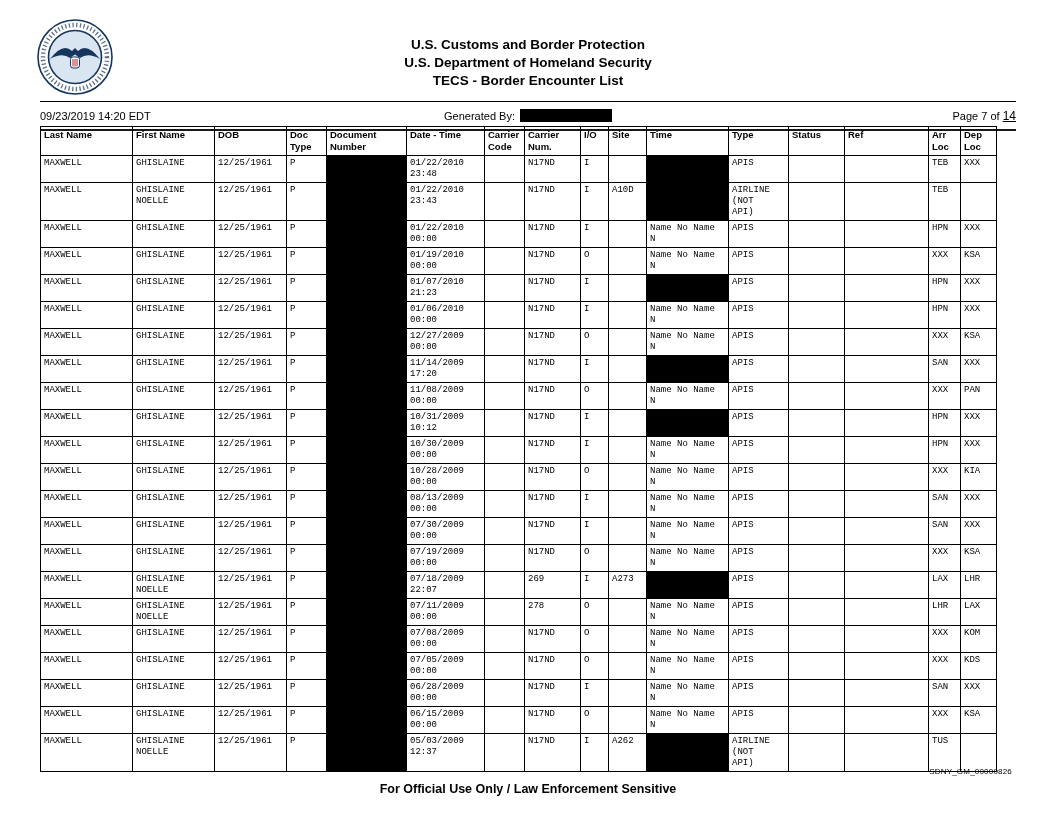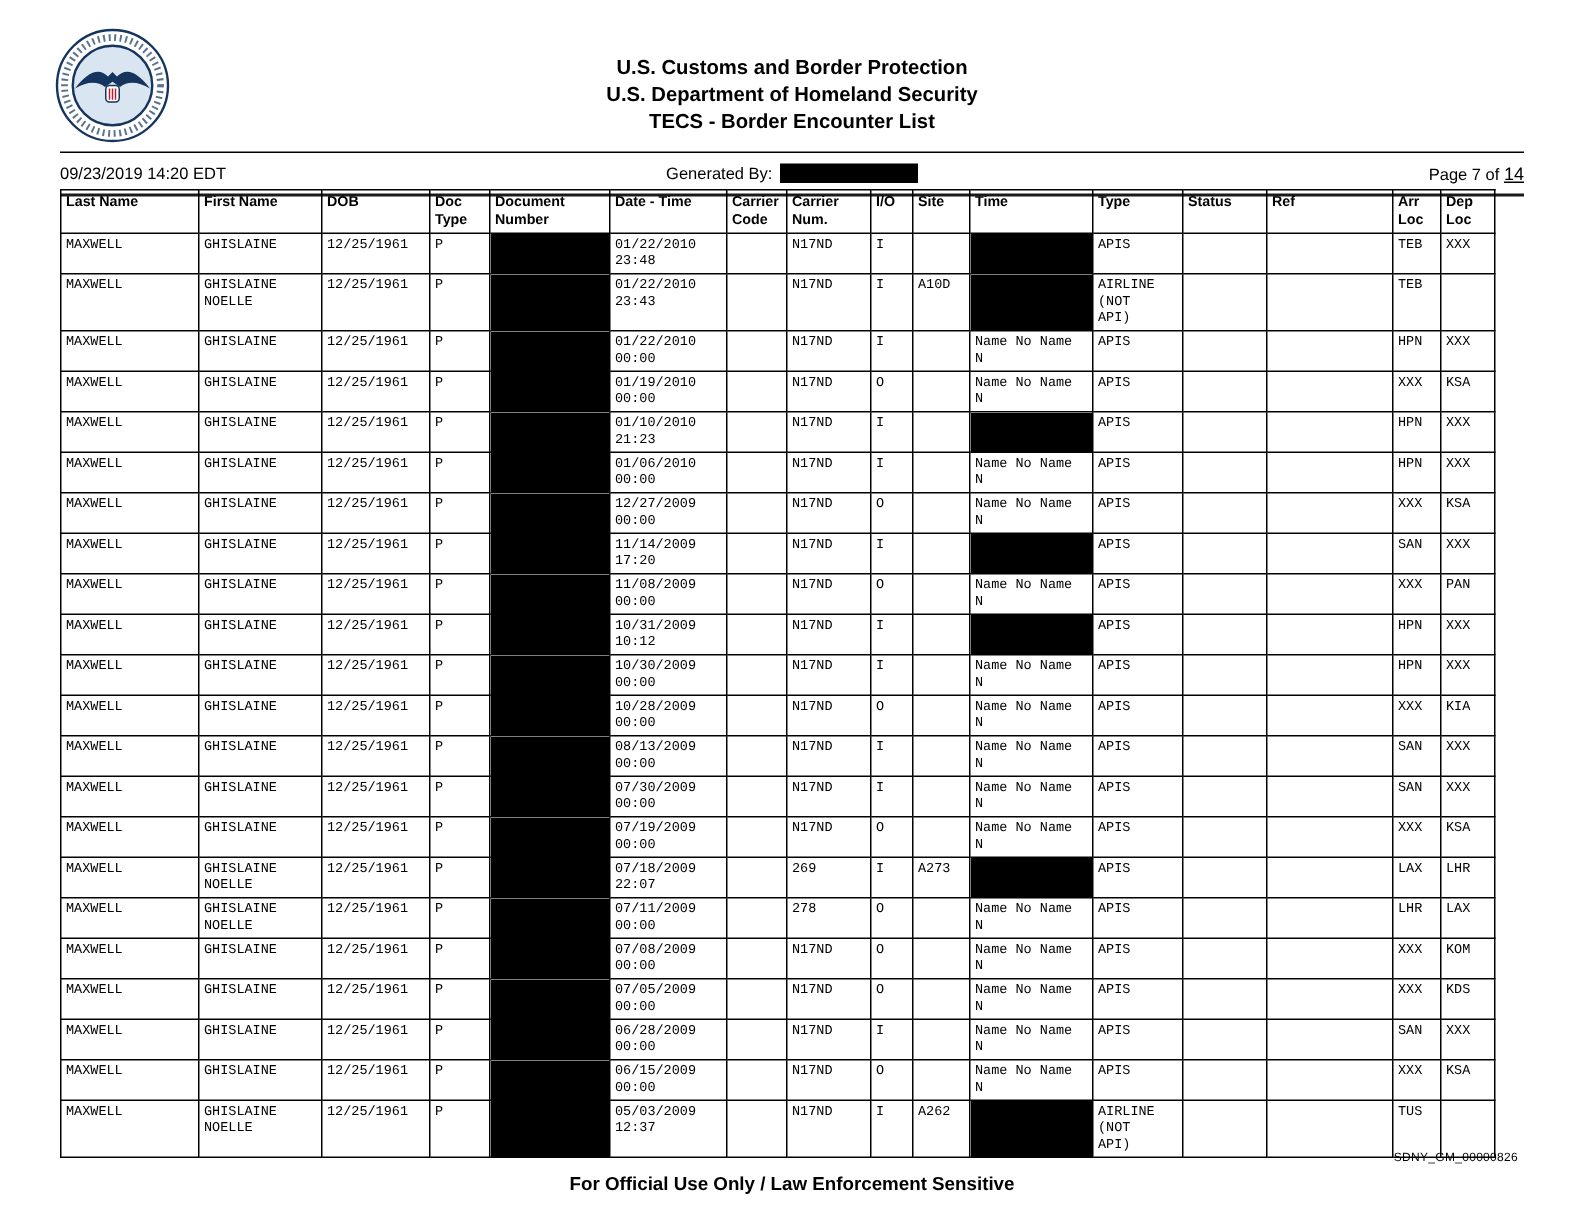--- a/index.html
+++ b/index.html
@@ -213,21 +213,21 @@
           <td></td>
           <td>XXX</td>
           <td>KSA</td>
         </tr>
         <tr>
           <td>MAXWELL</td>
           <td>GHISLAINE</td>
           <td>12/25/1961</td>
           <td>P</td>
           <td class="redacted"></td>
-          <td>01/10/2010
+          <td>01/07/2010
 21:23</td>
           <td></td>
           <td>N17ND</td>
           <td>I</td>
           <td></td>
           <td class="redacted"></td>
           <td>APIS</td>
           <td></td>
           <td></td>
           <td>HPN</td>

